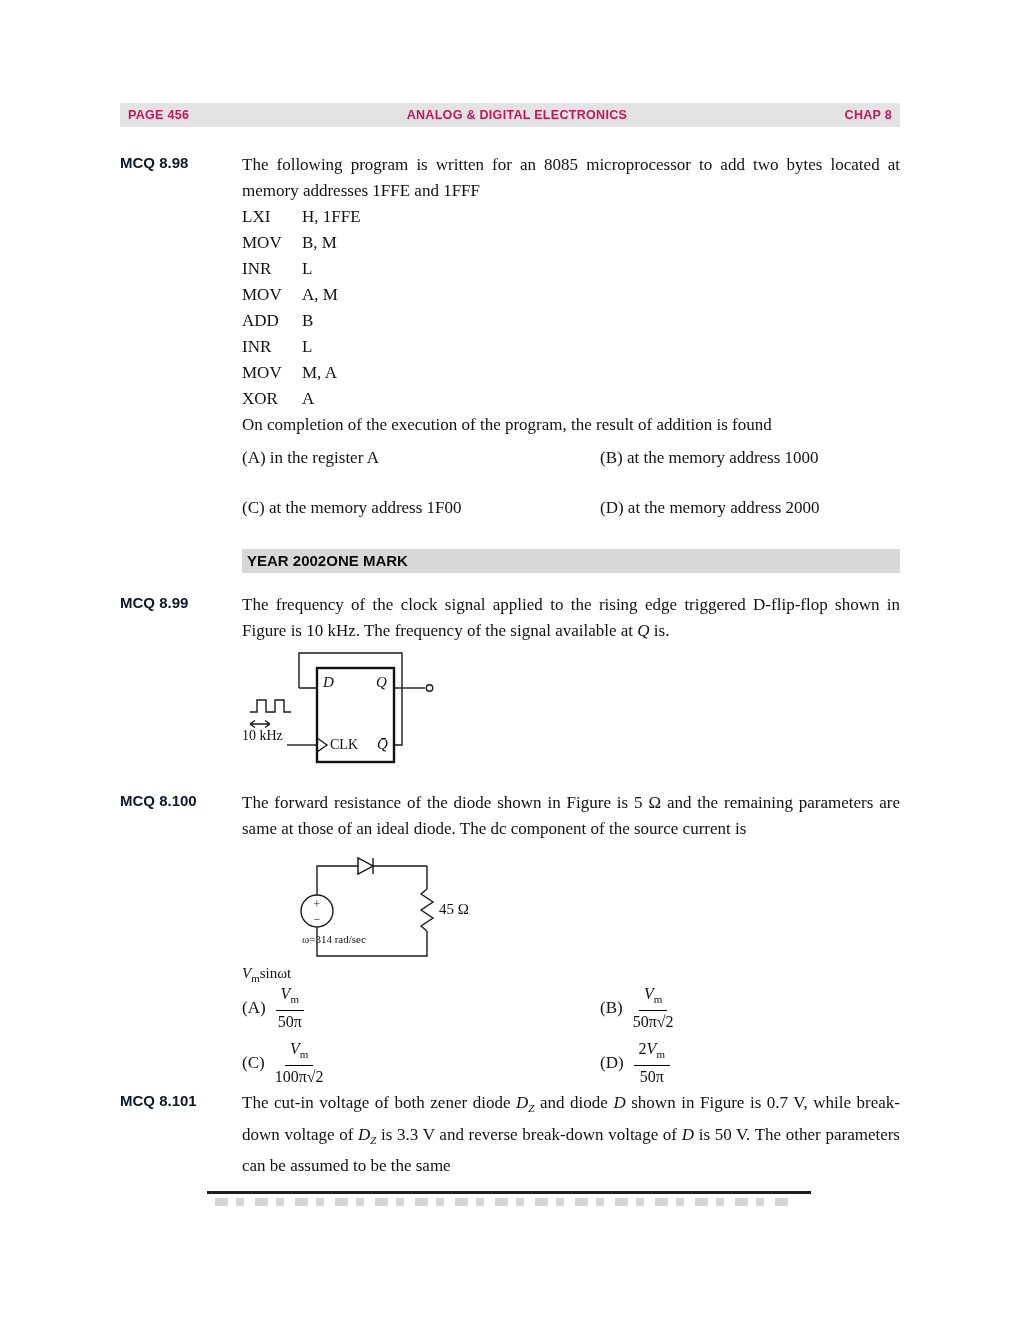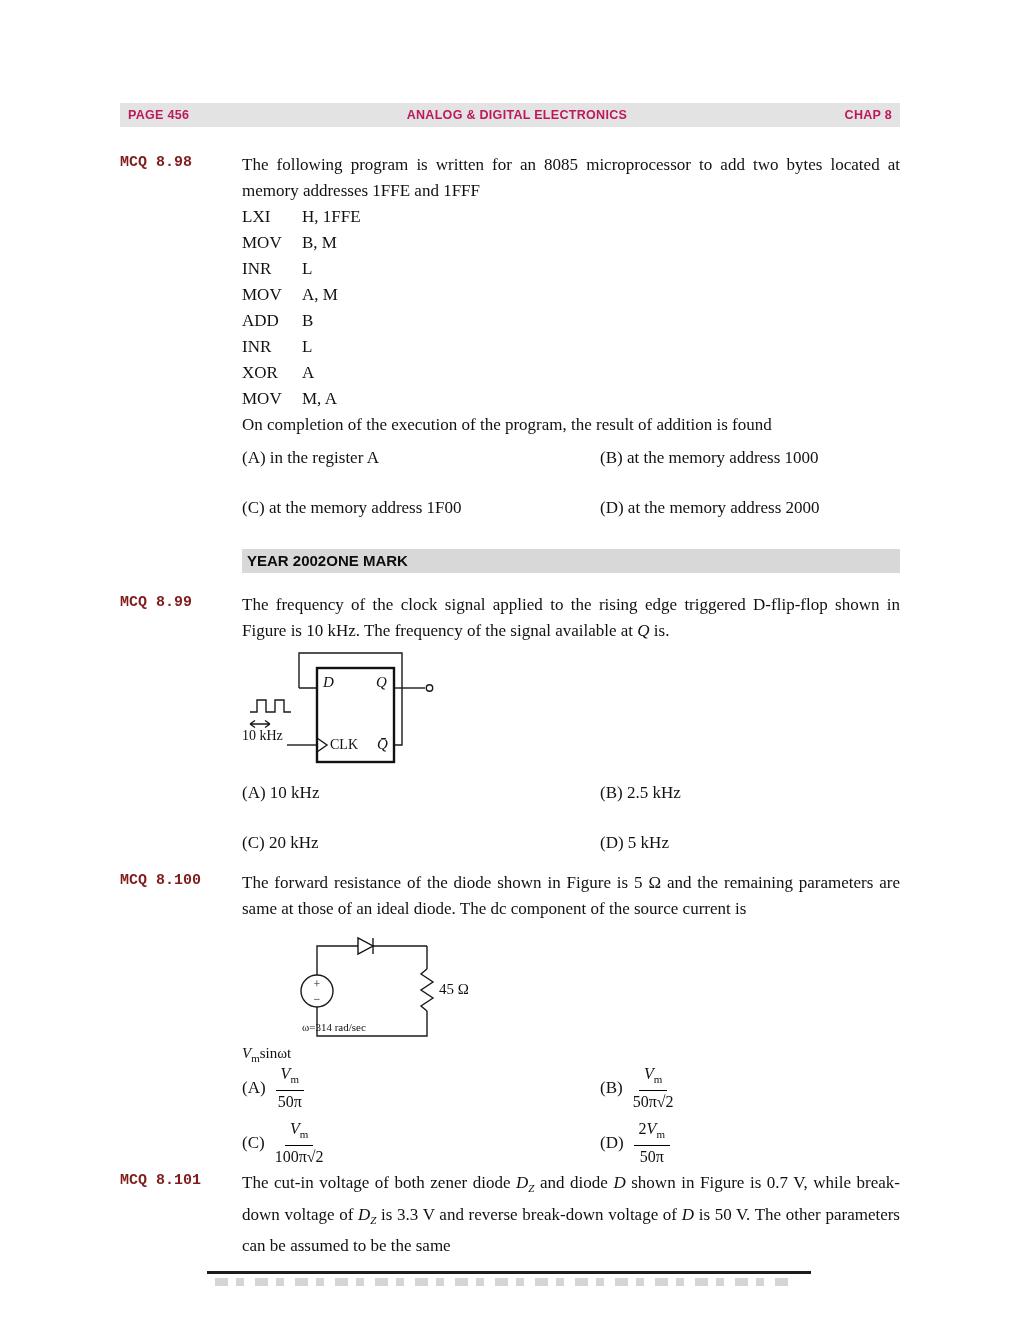--- a/index.html
+++ b/index.html
@@ -11,22 +11,22 @@
   
   .header-bar{
     height:24px;background:#e3e3e3;display:flex;align-items:center;
     justify-content:space-between;padding:0 8px;box-sizing:border-box;
     font-family:"Liberation Sans",sans-serif;font-weight:bold;font-size:12.5px;
     letter-spacing:.3px;color:#be185d;
   }
   
   .qrow{display:flex;margin-top:24px;}
   .qlabel{
-    width:122px;flex:none;font-family:Liberation Mono, monospace;
-    font-weight:bold;font-size:15px;padding-top:2px;color:#7f1d1d;
+    width:122px;flex:none;font-family:Liberation Sans, sans-serif;
+    font-weight:bold;font-size:15px;padding-top:2px;color:#0f172a;
   }
   .qbody{flex:1;font-size:17px;line-height:26px;}
   .jtext{margin:0;text-align:justify;}
   
   .code{margin:0;}
   .codeline{line-height:26px;font-family:Liberation Serif, serif;}
   .mn{display:inline-block;width:60px;}
   
   .opts{display:grid;grid-template-columns:358px 1fr;row-gap:20px;margin-top:5px;line-height:30px;}
   
@@ -72,22 +72,22 @@
     <div class="qlabel">MCQ 8.98</div>
     <div class="qbody">
       <p class="jtext">The following program is written for an 8085 microprocessor to add two bytes located at memory addresses 1FFE and 1FFF</p>
       <div class="code">
         <div class="codeline"><span class="mn">LXI</span><span>H, 1FFE</span></div>
         <div class="codeline"><span class="mn">MOV</span><span>B, M</span></div>
         <div class="codeline"><span class="mn">INR</span><span>L</span></div>
         <div class="codeline"><span class="mn">MOV</span><span>A, M</span></div>
         <div class="codeline"><span class="mn">ADD</span><span>B</span></div>
         <div class="codeline"><span class="mn">INR</span><span>L</span></div>
+        <div class="codeline"><span class="mn">MOV</span><span>M, A</span></div>
         <div class="codeline"><span class="mn">XOR</span><span>A</span></div>
-        <div class="codeline"><span class="mn">MOV</span><span>M, A</span></div>
       </div>
       <p class="jtext">On completion of the execution of the program, the result of addition is found</p>
       <div class="opts">
         <div class="opt">(A) in the register A</div>
         <div class="opt">(B) at the memory address 1000</div>
         <div class="opt">(C) at the memory address 1F00</div>
         <div class="opt">(D) at the memory address 2000</div>
       </div>
     </div>
   </div>
@@ -120,26 +120,20 @@
           </g>
           <rect x="75" y="18" width="77" height="94" fill="none" stroke="#111111" stroke-width="2.4"></rect>
         </svg>
         <span class="figlbl it" style="left:81px;top:24px;">D</span>
         <span class="figlbl it" style="left:134px;top:24px;">Q</span>
         <span class="figlbl" style="left:88px;top:87px;font-size:14px;">CLK</span>
         <span class="figlbl it" style="left:135px;top:86px;">Q̄</span>
         <span class="figlbl" style="left:0px;top:78px;font-size:14px;">10 kHz</span>
       </div>
 
-      <div class="opts">
-        <div class="opt">(A) 10 kHz</div>
-        <div class="opt">(B) 2.5 kHz</div>
-        <div class="opt">(C) 20 kHz</div>
-        <div class="opt">(D) 5 kHz</div>
-      </div>
     </div>
   </div>
 
   <div class="qrow" style="margin-top:12px;">
     <div class="qlabel">MCQ 8.100</div>
     <div class="qbody">
       <p class="jtext">The forward resistance of the diode shown in Figure is 5 Ω and the remaining parameters are same at those of an ideal diode. The dc component of the source current is</p>
 
       <div class="fig fig100" style="margin-top:9px;">
         <svg width="260" height="125" viewBox="0 0 260 125">
@@ -147,21 +141,21 @@
             <path d="M75,44 V15 H185 M185,15 V38 M185,80 V105 H75 V76"></path>
             <circle cx="75" cy="60" r="16"></circle>
             <polyline points="185,38 179,43 191,51 179,59 191,67 179,75 185,80"></polyline>
             <polygon points="116,7 116,23 131,15" fill="#ffffff" stroke="#111111"></polygon>
             <path d="M131,7 V23"></path>
           </g>
           <text x="75" y="57" text-anchor="middle" font-size="12" fill="#111" font-family="Liberation Serif, serif">+</text>
           <text x="75" y="72" text-anchor="middle" font-size="12" fill="#111" font-family="Liberation Serif, serif">−</text>
         </svg>
         <span class="figlbl" style="left:0px;top:66px;margin-top:48px;"><i>V</i><sub>m</sub><span>sinωt</span></span>
-        <span class="figlbl small" style="left:60px;top:88px;">ω=314 rad/sec</span>
+        <span class="figlbl small" style="left:60px;top:80px;">ω=314 rad/sec</span>
         <span class="figlbl" style="left:197px;top:50px;">45 Ω</span>
       </div>
 
       <div class="fopts">
         <div class="fopt">
           <span>(A)</span>
           <span class="frac">
             <span class="num"><span></span><i>V</i><sub>m</sub></span>
             <span class="den">50π</span>
           </span>

